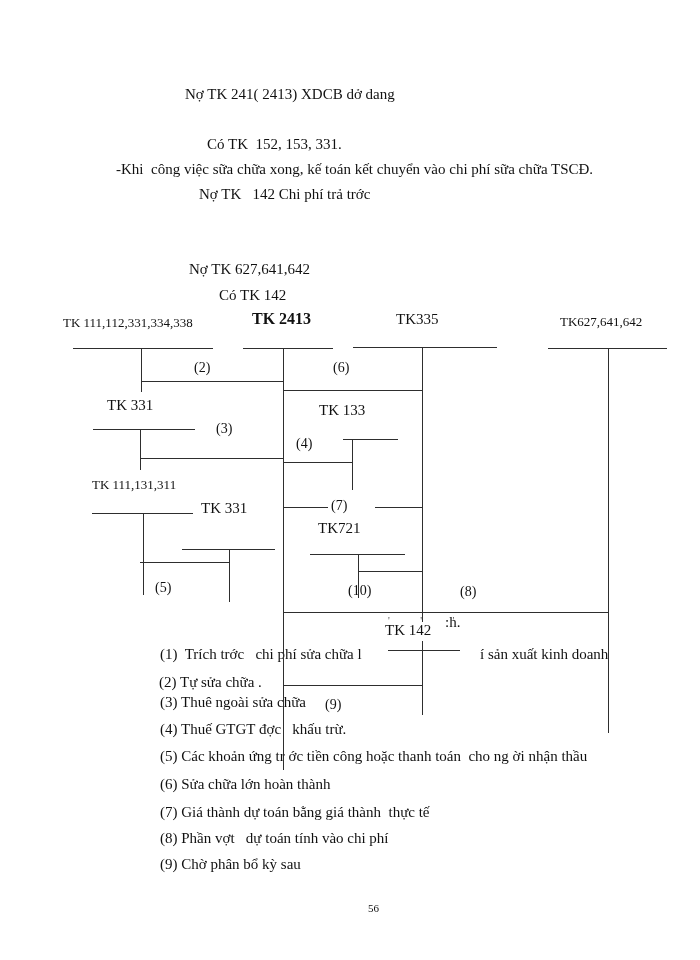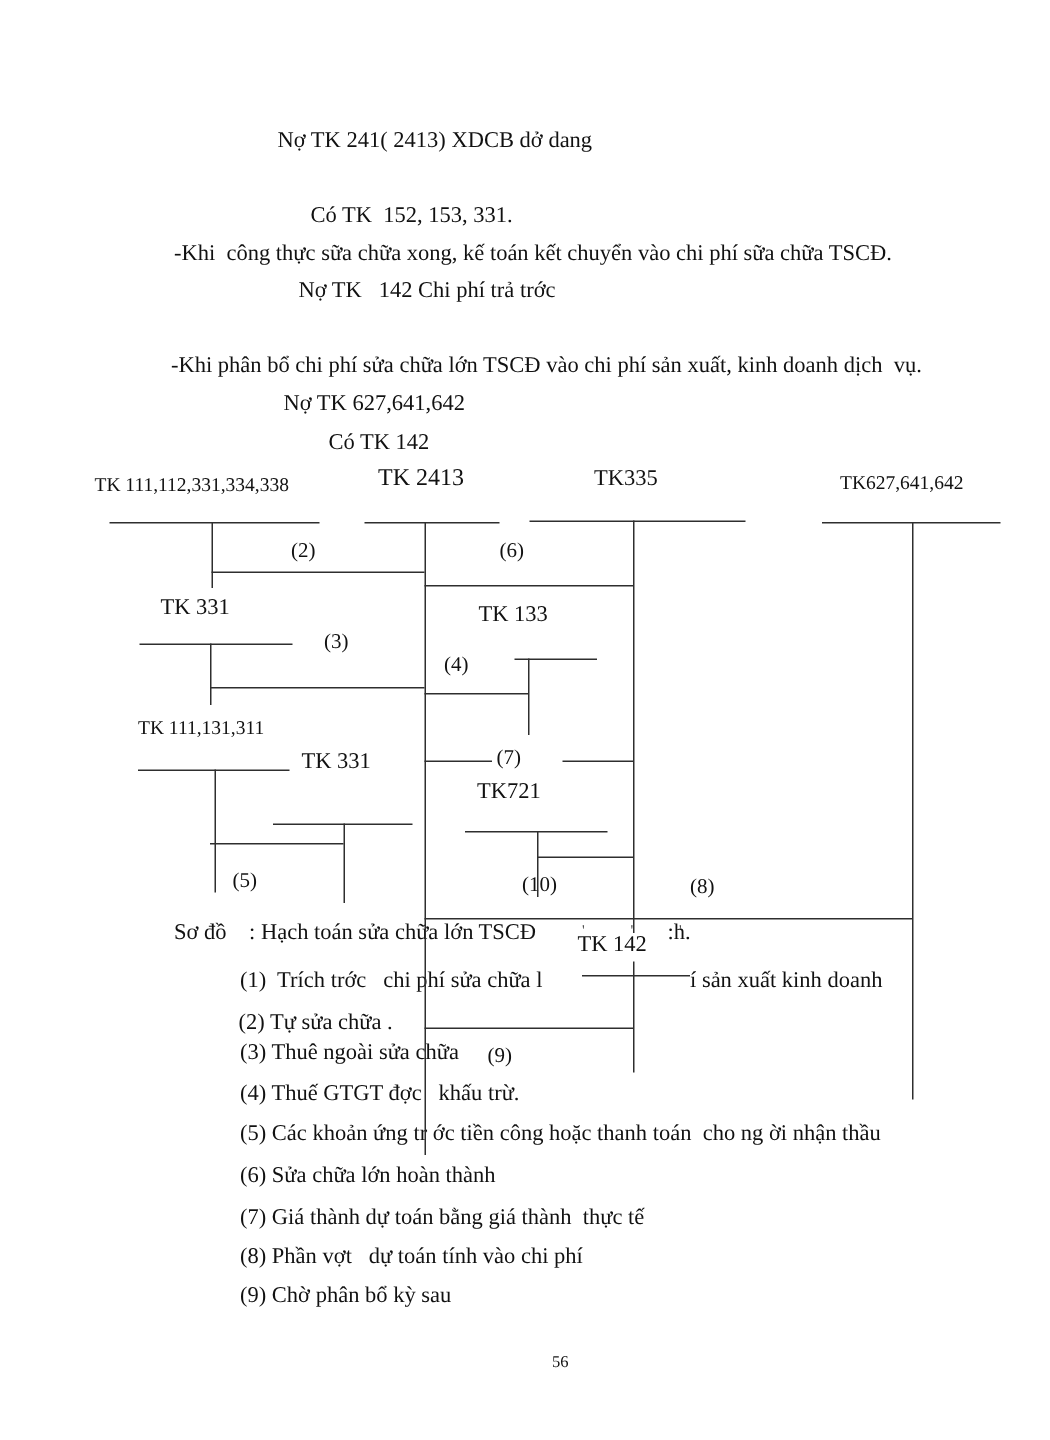--- a/index.html
+++ b/index.html
@@ -8,38 +8,37 @@
     position:relative;
     width:700px;height:960px;
     background:#ffffff;
     font-family:"Liberation Serif","DejaVu Serif",serif;
     color:#111;
     overflow:hidden;
   }
   .txt{position:absolute;white-space:pre;font-size:15px;line-height:16px;z-index:1;}
   .lbl{position:absolute;white-space:pre;font-size:15px;line-height:16px;z-index:1;}
   .sm{font-size:13px;}
-  .big{font-size:16px;}
+  .big{font-size:16px;font-weight:bold;}
   .flow{font-size:14px;}
   .hl{position:absolute;height:1px;background:#2e2e2e;z-index:2;}
   .vl{position:absolute;width:1px;background:#2e2e2e;z-index:2;}
   .boxlbl{position:absolute;background:#ffffff;padding:0 4px 2px 4px;font-size:15px;z-index:3;white-space:pre;}
   .frag{position:absolute;font-size:10px;color:#444;letter-spacing:14px;z-index:1;}
   .pageno{position:absolute;font-size:11px;z-index:1;}
 </style>
 </head>
 <body>
 
 <div id="page">
 
   <div class="txt" style="left:185px;top:86px">Nợ TK 241( 2413) XDCB dở dang</div>
   <div class="txt" style="left:207px;top:136px">Có TK  152, 153, 331.</div>
-  <div class="txt" style="left:116px;top:161px">-Khi  công thực sữa chữa xong, kế toán kết chuyển vào chi phí sữa chữa TSCĐ.</div>
+  <div class="txt" style="left:116px;top:161px">-Khi  công việc sữa chữa xong, kế toán kết chuyển vào chi phí sữa chữa TSCĐ.</div>
   <div class="txt" style="left:199px;top:186px">Nợ TK   142 Chi phí trả trớc</div>
-  <div class="txt" style="left:114px;top:236px">-Khi phân bổ chi phí sửa chữa lớn TSCĐ vào chi phí sản xuất, kinh doanh dịch  vụ.</div>
   <div class="txt" style="left:189px;top:261px">Nợ TK 627,641,642</div>
   <div class="txt" style="left:219px;top:287px">Có TK 142</div>
 
   <div>
 
     <div class="lbl sm" style="left:63px;top:315px">TK 111,112,331,334,338</div>
     <div class="lbl big" style="left:252px;top:311px">TK 2413</div>
     <div class="lbl" style="left:396px;top:311px">TK335</div>
     <div class="lbl sm" style="left:560px;top:314px">TK627,641,642</div>
 
@@ -98,26 +97,25 @@
     <div class="lbl flow" style="left:460px;top:584px">(8)</div>
     <div class="hl" style="left:283px;top:612px;width:325px"></div>
 
     <div class="boxlbl" style="left:381px;top:622px">TK 142</div>
     <div class="hl" style="left:388px;top:650px;width:72px"></div>
 
     <div class="hl" style="left:283px;top:685px;width:139px"></div>
     <div class="lbl flow" style="left:325px;top:697px">(9)</div>
   </div>
 
-  <div class="txt" style="left:116px;top:614px">Sơ đồ    : Hạch toán sửa chữa lớn TSCĐ</div>
   <div class="frag" style="left:388px;top:615px">' ' '</div>
   <div class="txt" style="left:445px;top:614px">:h.</div>
 
   <div class="txt" style="left:160px;top:646px">(1)  Trích trớc   chi phí sửa chữa l</div>
-  <div class="txt" style="left:460px;top:646px">í sản xuất kinh doanh</div>
+  <div class="txt" style="left:480px;top:646px">í sản xuất kinh doanh</div>
   <div class="txt" style="left:159px;top:674px">(2) Tự sửa chữa .</div>
   <div class="txt" style="left:160px;top:694px">(3) Thuê ngoài sửa chữa</div>
   <div class="txt" style="left:160px;top:721px">(4) Thuế GTGT đợc   khấu trừ.</div>
   <div class="txt" style="left:160px;top:748px">(5) Các khoản ứng tr ớc tiền công hoặc thanh toán  cho ng ời nhận thầu</div>
   <div class="txt" style="left:160px;top:776px">(6) Sửa chữa lớn hoàn thành</div>
   <div class="txt" style="left:160px;top:804px">(7) Giá thành dự toán bằng giá thành  thực tế</div>
   <div class="txt" style="left:160px;top:830px">(8) Phần vợt   dự toán tính vào chi phí</div>
   <div class="txt" style="left:160px;top:856px">(9) Chờ phân bổ kỳ sau</div>
 
   <div class="pageno" style="left:368px;top:902px">56</div>

